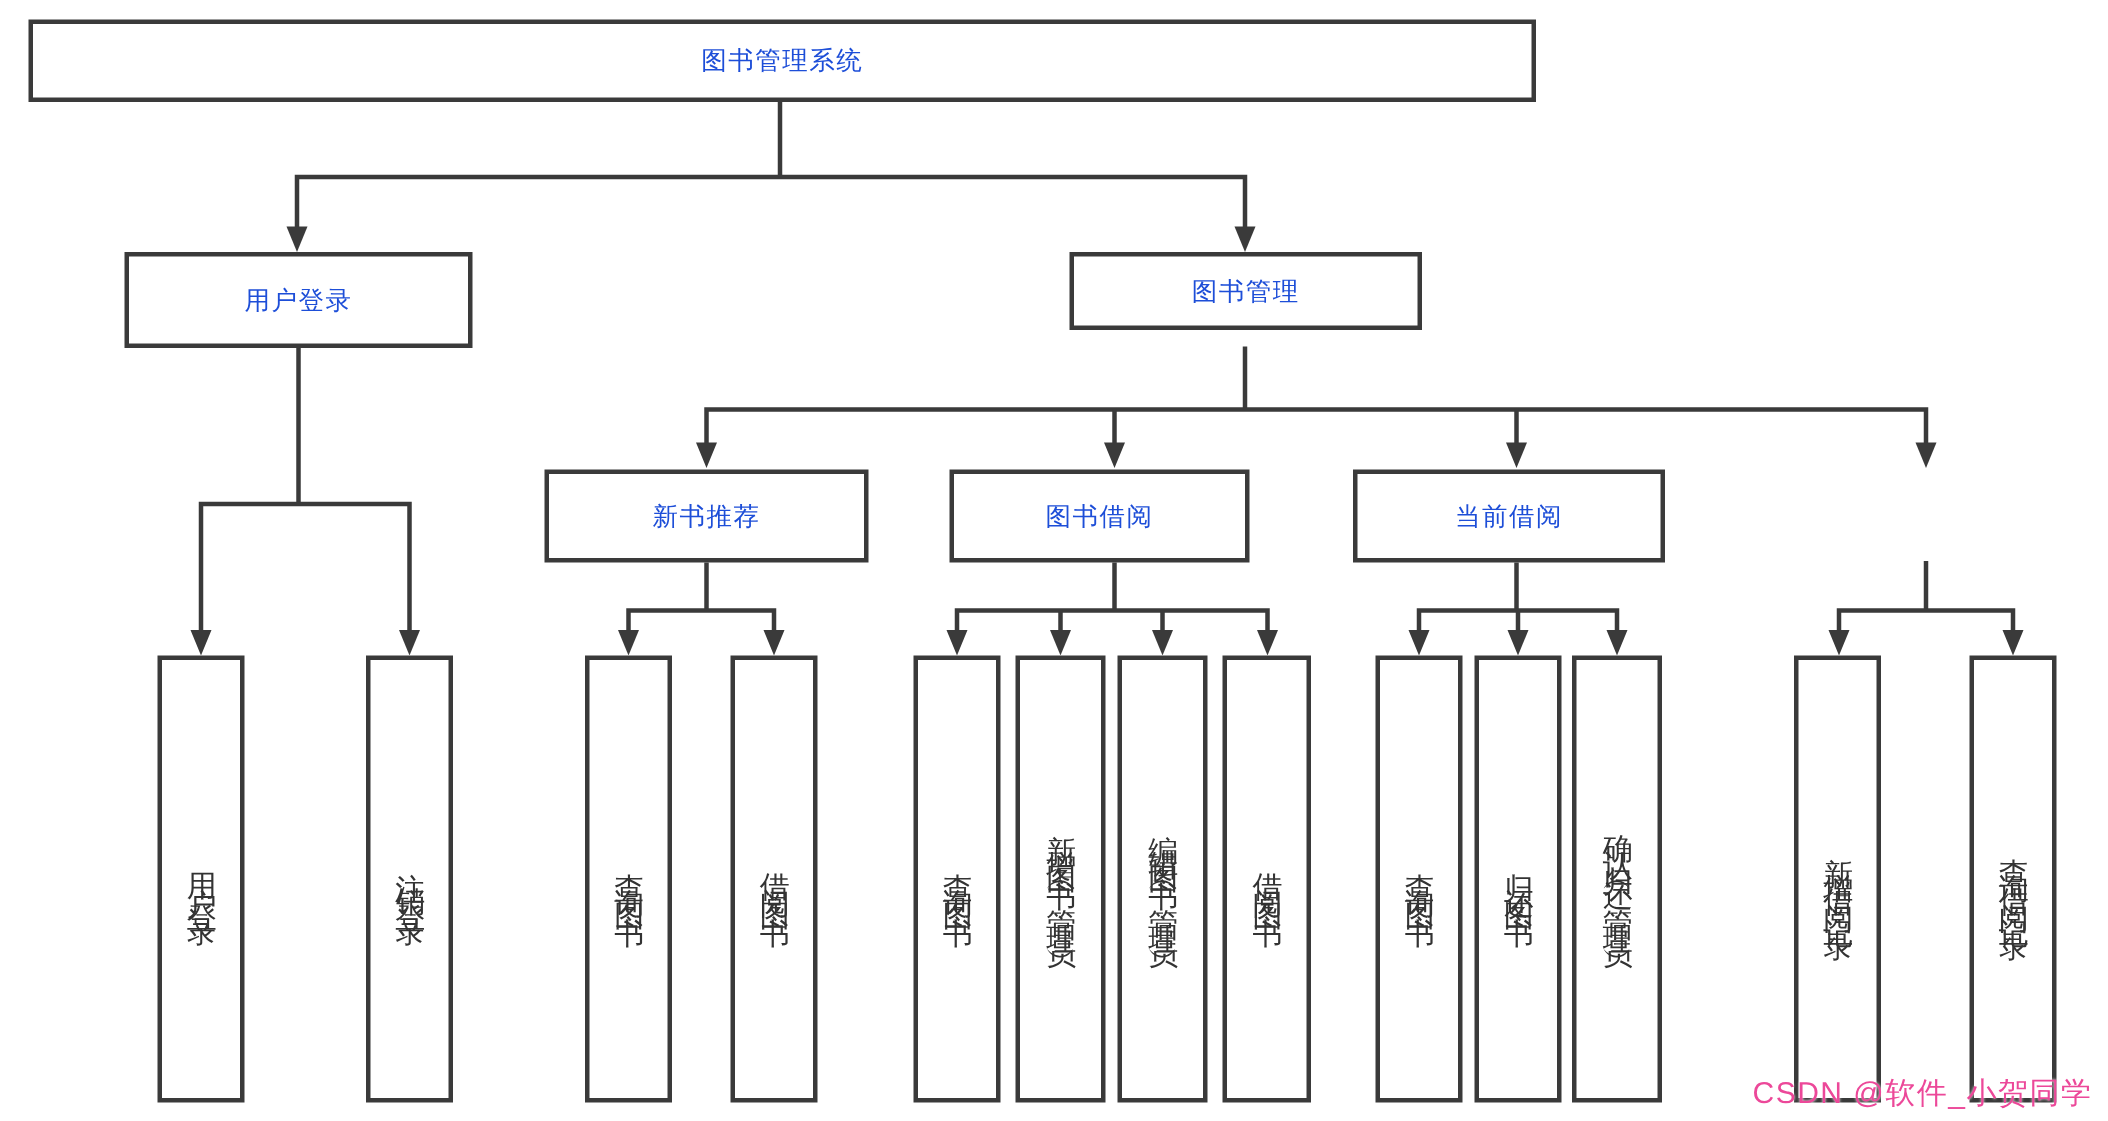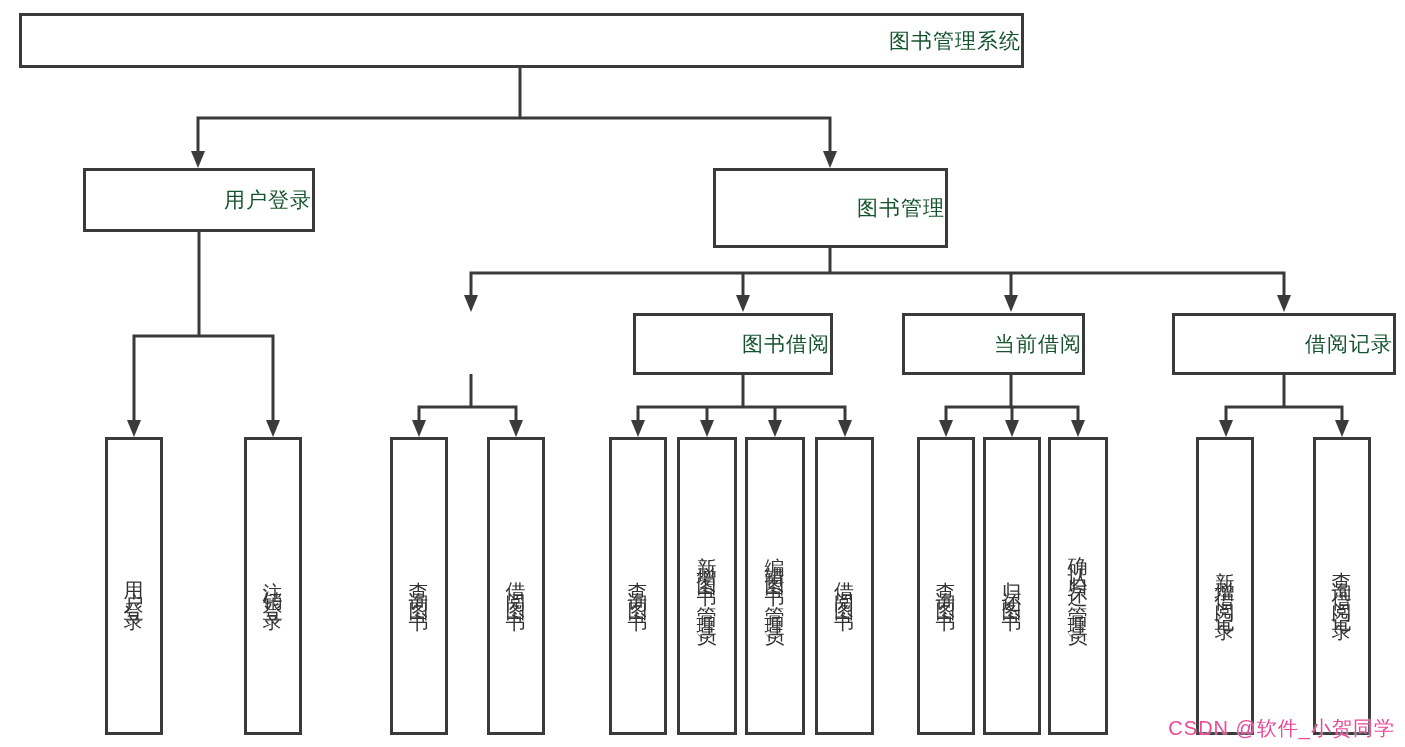--- a/index.html
+++ b/index.html
@@ -3,22 +3,22 @@
 <meta charset="utf-8">
 <style>
   html,body{margin:0;padding:0;background:#ffffff;}
   #canvas{
     position:relative;width:1405px;height:747px;background:#ffffff;overflow:hidden;
     font-family:"Liberation Sans",sans-serif;
   }
   #wires{position:absolute;left:0;top:0;width:1405px;height:747px;}
   .hbox{
     position:absolute;background:#ffffff;border:3px solid #3a3a3a;box-sizing:border-box;
-    display:flex;align-items:center;justify-content:flex-end;
-    font-size:21px;color:#14532d;letter-spacing:1px;
+    display:flex;align-items:center;justify-content:center;
+    font-size:17px;color:#1d4ed8;letter-spacing:1px;
   }
   .vbox{
     position:absolute;top:437px;height:298px;width:58px;
     background:#ffffff;border:3px solid #3a3a3a;box-sizing:border-box;
     display:flex;align-items:center;justify-content:center;
   }
   .vbox.wide{width:60px;}
   .vtext{
     writing-mode:vertical-rl;text-orientation:mixed;
     font-size:20px;letter-spacing:10px;line-height:1;
@@ -88,32 +88,32 @@
     </g>
   </svg>
 
   <div class="hbox" style="left:19px;top:13px;width:1005px;height:55px;">
     <span>图书管理系统</span>
   </div>
 
   <div class="hbox" style="left:83px;top:168px;width:232px;height:64px;">
     <span>用户登录</span>
   </div>
-  <div class="hbox" style="left:713px;top:168px;width:235px;height:80px;">
+  <div class="hbox" style="left:713px;top:168px;width:235px;height:52px;">
     <span>图书管理</span>
   </div>
 
+  <div class="hbox" style="left:363px;top:313px;width:216px;height:62px;">
+    <span>新书推荐</span>
+  </div>
   <div class="hbox" style="left:633px;top:313px;width:200px;height:62px;">
     <span>图书借阅</span>
   </div>
-  <div class="hbox" style="left:902px;top:313px;width:183px;height:62px;">
+  <div class="hbox" style="left:902px;top:313px;width:208px;height:62px;">
     <span>当前借阅</span>
-  </div>
-  <div class="hbox" style="left:1172px;top:313px;width:224px;height:62px;">
-    <span>借阅记录</span>
   </div>
 
   <div class="vbox" style="left:105px;">
     <span class="vtext">用户登录</span>
   </div>
   <div class="vbox" style="left:244px;">
     <span class="vtext">注销登录</span>
   </div>
 
   <div class="vbox" style="left:390px;">

